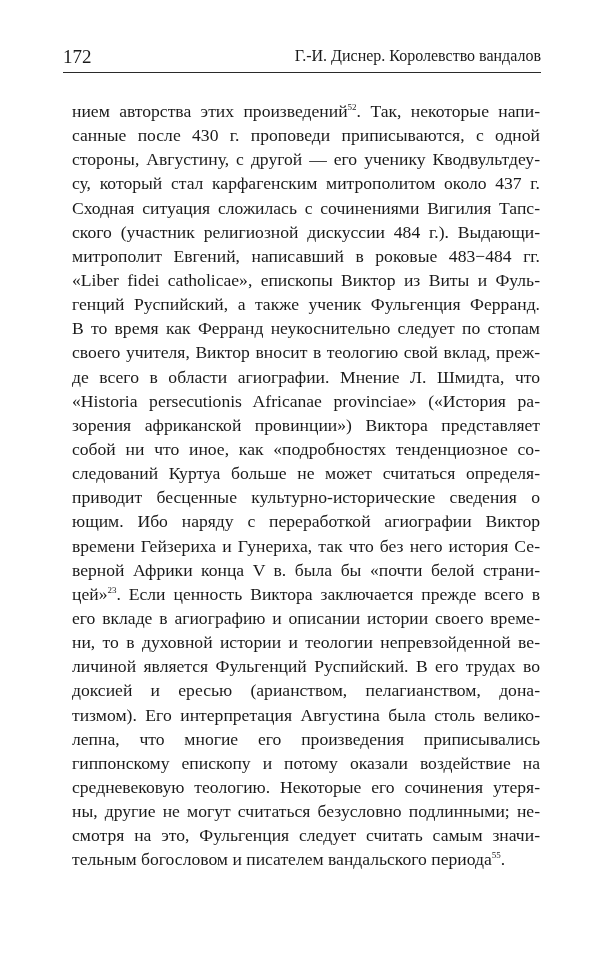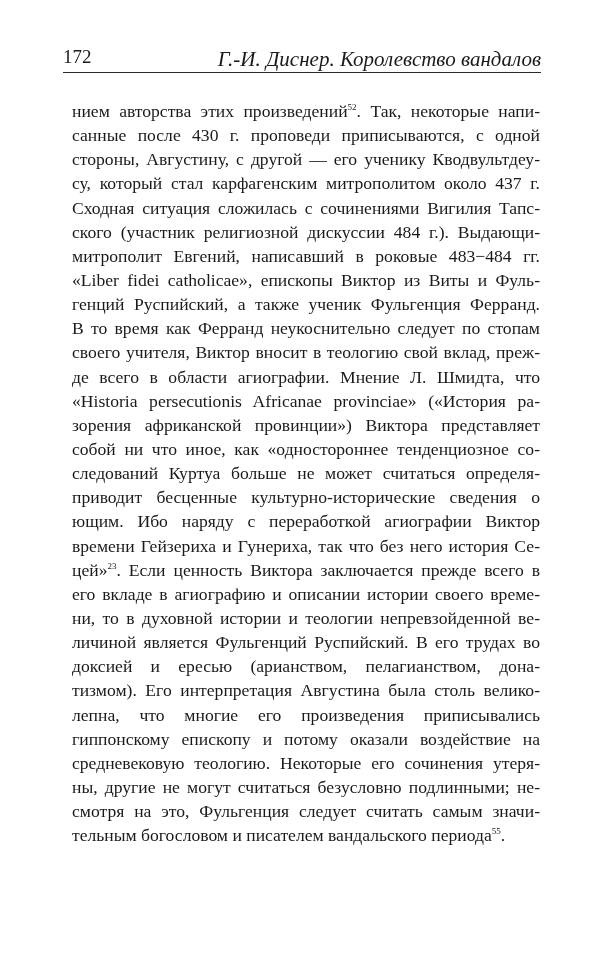--- a/index.html
+++ b/index.html
@@ -9,21 +9,21 @@
   }
   .header {
     position: absolute; left: 63px; top: 42px; width: 478px; height: 30px;
   }
   .page-num {
     position: absolute; left: 0; top: 4px;
     font-family: "Liberation Serif", serif; font-size: 19px; color: #1a1a1a;
   }
   .running-title {
     position: absolute; right: 0; top: 5px;
-    font-family: "Liberation Serif", serif; font-style: italic; font-size: 21px; color: #1a1a1a;
+    font-family: "Liberation Serif", serif; font-size: 16px; color: #1a1a1a;
     white-space: nowrap;
   }
   .rule {
     position: absolute; left: 63px; top: 72px; width: 478px; height: 0;
     border-top: 1.5px solid #2a2a2a;
   }
   .body {
     position: absolute; left: 64px; top: 99px; width: 476px;
     font-family: "Liberation Serif", serif; font-size: 17.6px; line-height: 24.15px;
     color: #1a1a1a;
@@ -53,25 +53,26 @@
     <span class="line"><span>Сходная ситуация сложилась с сочинениями Вигилия Тапс-</span></span>
     <span class="line"><span>ского (участник религиозной дискуссии 484 г.). Выдающи-</span></span>
     <span class="line"><span>митрополит Евгений, написавший в роковые 483−484 гг.</span></span>
     <span class="line"><span>«Liber fidei catholicae», епископы Виктор из Виты и Фуль-</span></span>
     <span class="line"><span>генций Руспийский, а также ученик Фульгенция Ферранд.</span></span>
     <span class="line"><span>В то время как Ферранд неукоснительно следует по стопам</span></span>
     <span class="line"><span>своего учителя, Виктор вносит в теологию свой вклад, преж-</span></span>
     <span class="line"><span>де всего в области агиографии. Мнение Л. Шмидта, что</span></span>
     <span class="line"><span>«Historia persecutionis Africanae provinciae» («История ра-</span></span>
     <span class="line"><span>зорения африканской провинции») Виктора представляет</span></span>
-    <span class="line"><span>собой ни что иное, как «одностороннее тенденциозное со-</span></span>
+    <span class="line"><span>собой ни что иное, как «подробностях тенденциозное со-</span></span>
     <span class="line"><span>следований Куртуа больше не может считаться определя-</span></span>
     <span class="line"><span>приводит бесценные культурно-исторические сведения о</span></span>
     <span class="line"><span>ющим. Ибо наряду с переработкой агиографии  Виктор</span></span>
     <span class="line"><span>времени Гейзериха и Гунериха, так что без него история Се-</span></span>
+    <span class="line"><span>верной Африки конца V в. была бы «почти белой страни-</span></span>
     <span class="line"><span>цей»</span><sup>23</sup><span>. Если ценность Виктора заключается прежде всего в</span></span>
     <span class="line"><span>его вкладе в агиографию и описании истории своего време-</span></span>
     <span class="line"><span>ни, то в духовной истории и теологии непревзойденной ве-</span></span>
     <span class="line"><span>личиной является Фульгенций Руспийский. В его трудах во</span></span>
     <span class="line"><span>доксией и ересью (арианством, пелагианством, дона-</span></span>
     <span class="line"><span>тизмом). Его интерпретация Августина была столь велико-</span></span>
     <span class="line"><span>лепна, что многие его произведения приписывались</span></span>
     <span class="line"><span>гиппонскому епископу и потому оказали воздействие на</span></span>
     <span class="line"><span>средневековую теологию. Некоторые его сочинения утеря-</span></span>
     <span class="line"><span>ны, другие не могут считаться безусловно подлинными; не-</span></span>

